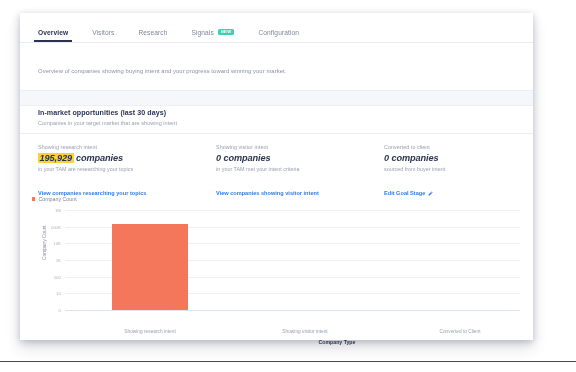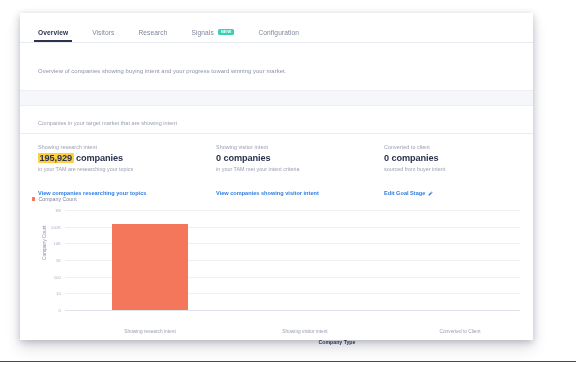--- a/index.html
+++ b/index.html
@@ -151,20 +151,21 @@
     margin-bottom: 3px;
   }
   .stat-value {
     font-size: 9.2px;
     font-weight: bold;
     color: #2b3350;
     letter-spacing: -.1px;
     line-height: 1.15;
     margin-bottom: 2.5px;
     white-space: nowrap;
+    font-style: italic;
   }
   .stat-value .hl {
     background: #ffcf3f;
     padding: 0 1.5px;
     border-radius: 1px;
     color: #2b3350;
   }
   .stat-value .unit {
     font-weight: bold;
     color: #2b3350;
@@ -312,20 +313,21 @@
       </div>
       <div class="tab">
         <span>Configuration</span>
       </div>
     </div>
 
     <div class="intro">Overview of companies showing buying intent and your progress toward winning your market.</div>
 
     <div class="band"></div>
 
+    <div class="sec-title">In-market opportunities (last 30 days)</div>
     <div class="sec-sub">Companies in your target market that are showing intent</div>
     <div class="hr-1"></div>
 
     <div class="stats">
 
       <div class="stat c1">
         <div class="stat-label">Showing research intent</div>
         <div class="stat-value">
           <span class="hl">195,929</span>
           <span class="unit">companies</span>

